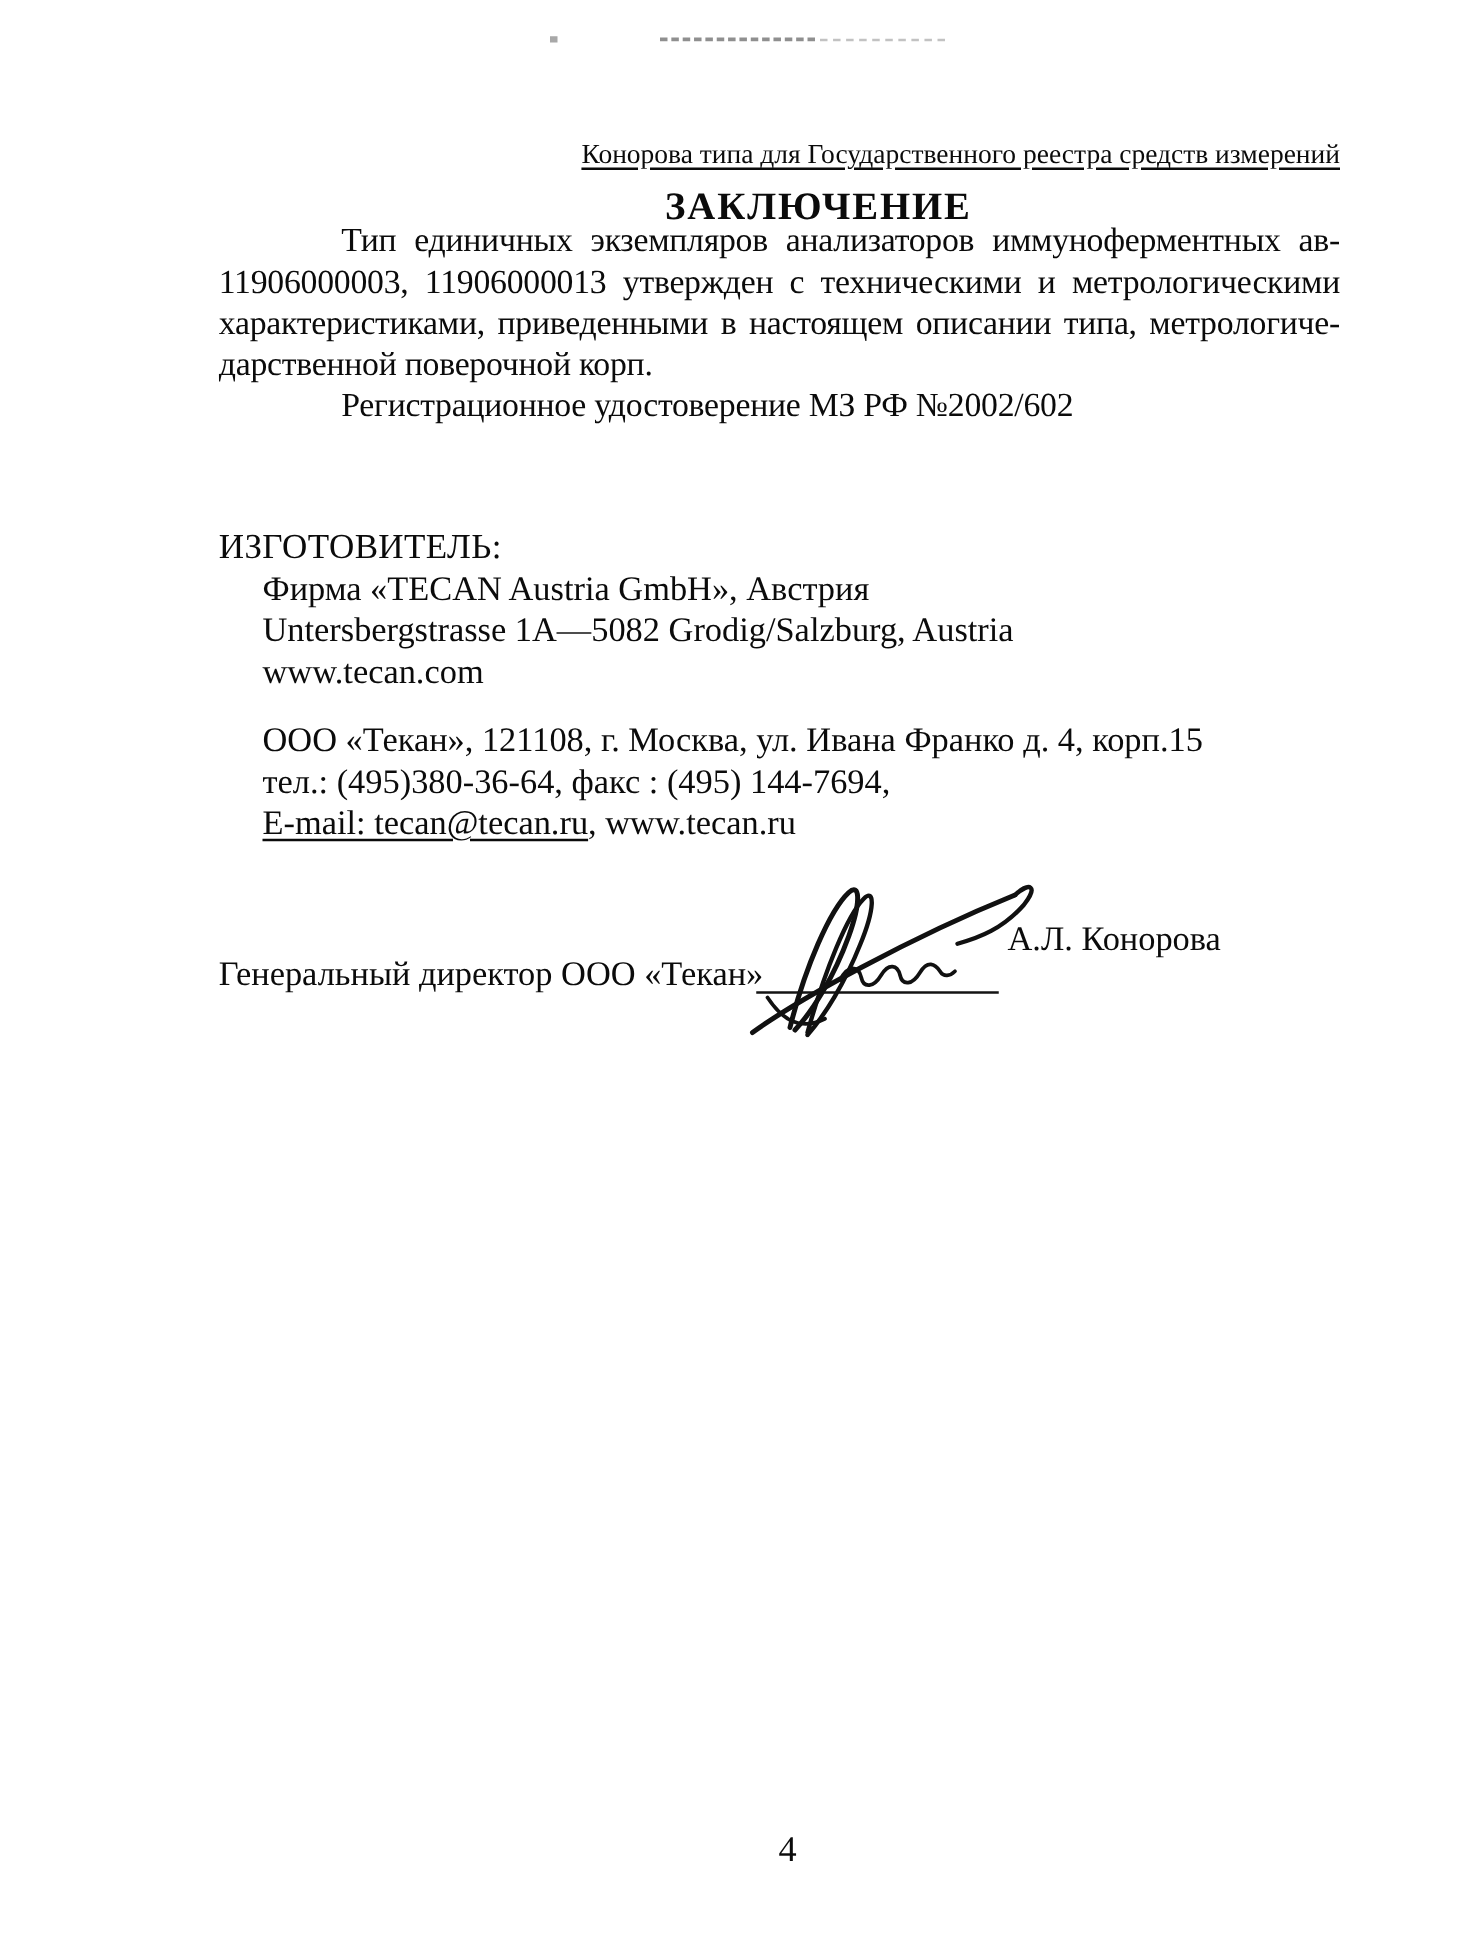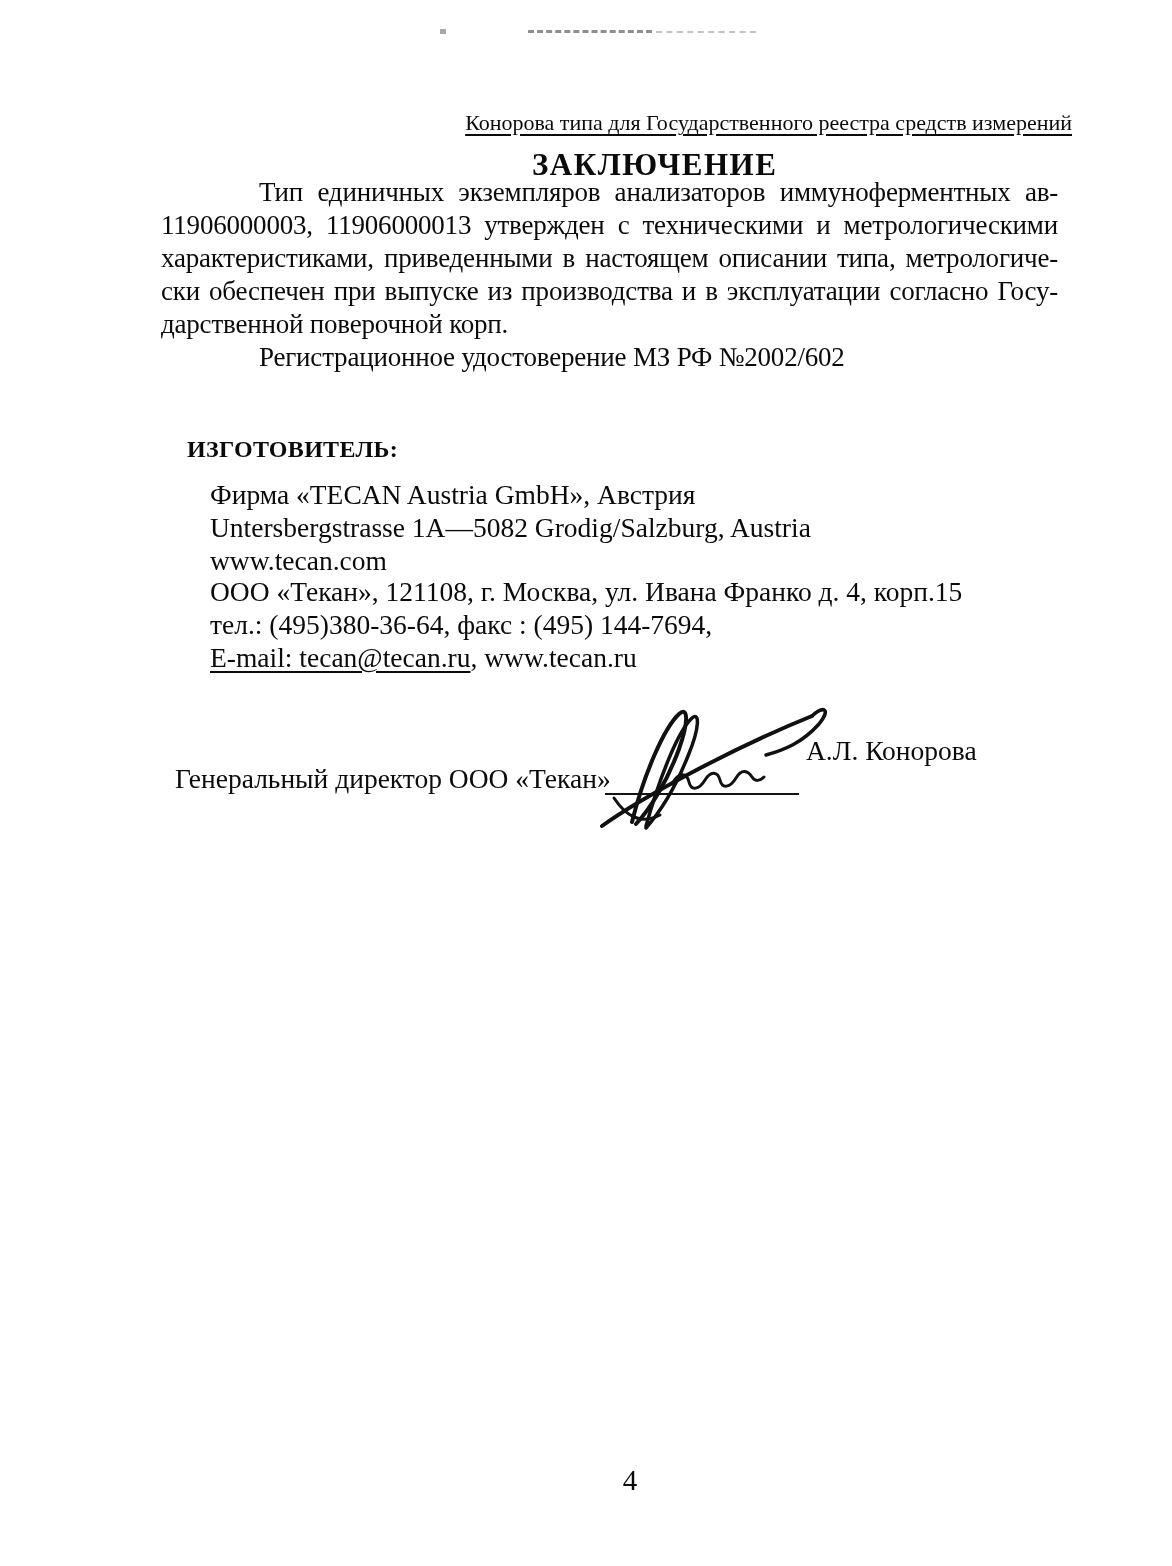--- a/index.html
+++ b/index.html
@@ -34,34 +34,34 @@
     text-underline-offset: 4px;
   }
 
   .doc-title {
     position: absolute; top: 131px; left: 516px; margin: 16px;
     font-size: 31px; font-weight: bold; letter-spacing: 1.5px;
     white-space: nowrap;
   }
 
   .paragraph {
-    position: absolute; left: 161px; top: 176px; width: 897px;
+    position: absolute; left: 175px; top: 176px; width: 897px;
   }
   .pline {
     font-size: 27px; line-height: 33px; height: 33px;
     letter-spacing: -0.2px; overflow: hidden;
   }
   .pline.just { text-align: justify; text-align-last: justify; }
   .pline.indent { padding-left: 98px; }
 
   .section { position: absolute; left: 175px; }
   .section-manufacturer { top: 421px; }
   .section-applicant { top: 575px; }
   .section-heading {
-    font-size: 24px; font-weight: bold; line-height: 33px; margin: 12px;
+    font-size: 28px; font-weight: normal; line-height: 33px; margin: 0;
     letter-spacing: 0.3px;
   }
   .section-line {
     font-size: 27.5px; line-height: 33px; margin-left: 35px;
     white-space: nowrap;
   }
   .u { text-decoration: underline; text-underline-offset: 4px; margin-top: 45px; }
 
   .sig-label {
     position: absolute; left: 175px; top: 763px;
@@ -93,21 +93,20 @@
   <div class="scan-dash-2"></div>
   <div class="scan-speck"></div>
 
   <div class="doc-header">Конорова типа для Государственного реестра средств измерений</div>
   <h1 class="doc-title">ЗАКЛЮЧЕНИЕ</h1>
 
   <div class="paragraph">
     <div class="pline just indent">Тип единичных экземпляров анализаторов иммуноферментных ав-</div>
     <div class="pline just">11906000003, 11906000013 утвержден с техническими и метрологическими</div>
     <div class="pline just">характеристиками, приведенными в настоящем описании типа, метрологиче-</div>
-    <div class="pline just">ски обеспечен при выпуске из производства и в эксплуатации согласно Госу-</div>
     <div class="pline">дарственной поверочной корп.</div>
     <div class="pline indent">Регистрационное удостоверение МЗ РФ №2002/602</div>
   </div>
 
   <div class="section section-manufacturer">
     <div class="section-heading">ИЗГОТОВИТЕЛЬ:</div>
     <div class="section-line">Фирма «TECAN Austria GmbH», Австрия</div>
     <div class="section-line">Untersbergstrasse 1A—5082 Grodig/Salzburg, Austria</div>
     <div class="section-line">www.tecan.com</div>
   </div>

